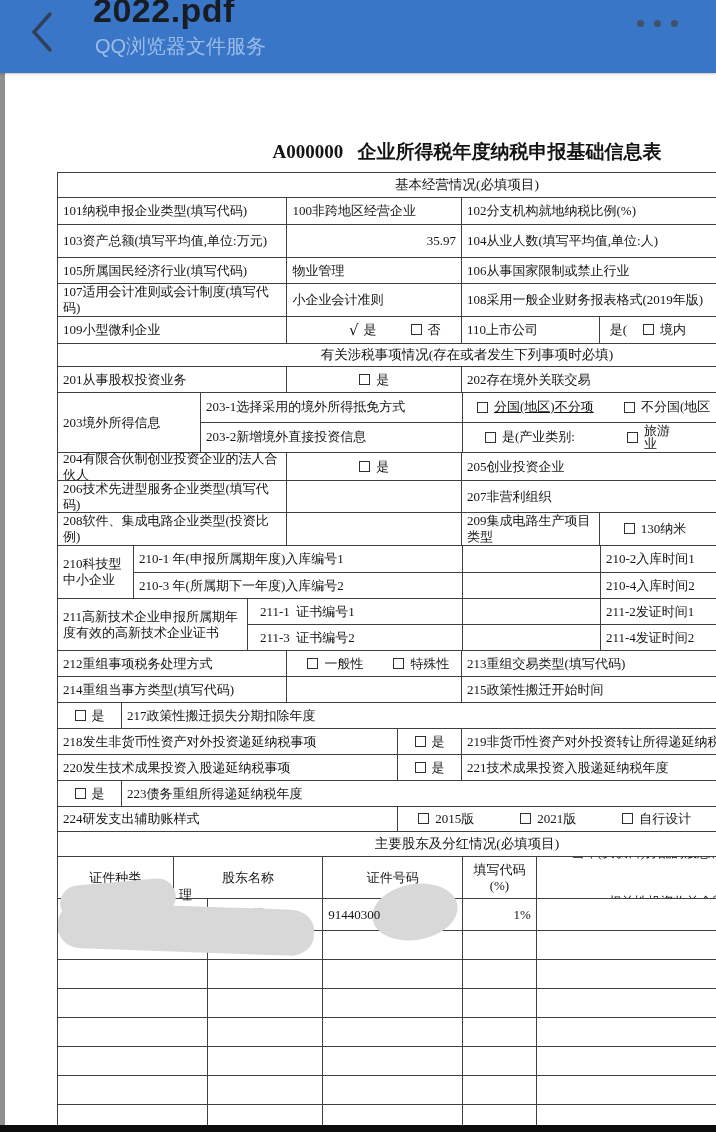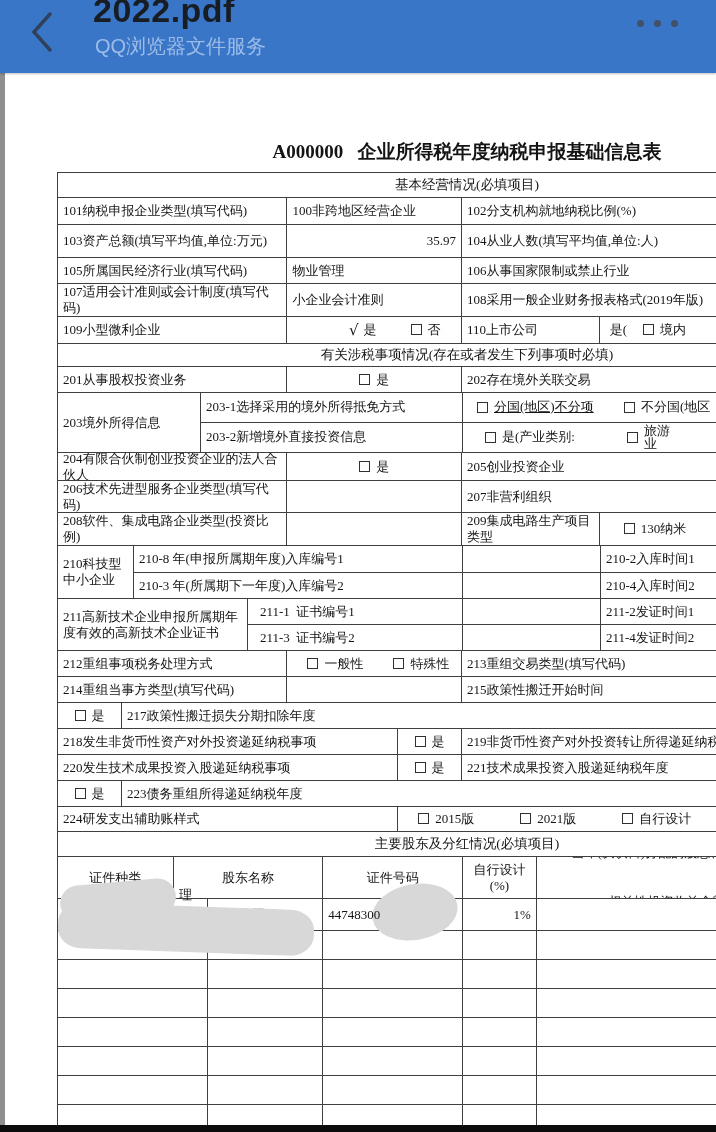--- a/index.html
+++ b/index.html
@@ -160,21 +160,21 @@
       <div class="td" style="width:138px">209集成电路生产项目类型</div>
       <div class="td nb" style="width:277px;padding-left:24px">
         <span class="opt"><span class="cb"></span><span>130纳米</span></span>
       </div>
     </div>
 
     <div class="tr" style="height:53px">
       <div class="td" style="width:76px">210科技型中小企业</div>
       <div class="group">
         <div class="tr" style="height:27px">
-          <div class="td" style="width:329px">210-8 年(申报所属期年度)入库编号1</div>
+          <div class="td" style="width:329px">210-1 年(申报所属期年度)入库编号1</div>
           <div class="td" style="width:138px"></div>
           <div class="td nb" style="flex:1">210-2入库时间1</div>
         </div>
         <div class="tr" style="flex:1">
           <div class="td" style="width:329px">210-3 年(所属期下一年度)入库编号2</div>
           <div class="td" style="width:138px"></div>
           <div class="td nb" style="flex:1">210-4入库时间2</div>
         </div>
       </div>
     </div>
@@ -247,33 +247,33 @@
     </div>
 
     <div class="tr" style="height:25px">
         <div class="td c nb sec" style="width:820px">主要股东及分红情况(必填项目)</div>
       </div>
 
     <div class="tr" style="height:42px">
       <div class="td c" style="width:116px">证件种类</div>
       <div class="td c" style="width:150px">股东名称</div>
       <div class="td c" style="width:140px">证件号码</div>
-      <div class="td c" style="width:74px;padding:1px 2px">自行设计(%)</div>
+      <div class="td c" style="width:74px;padding:1px 2px">填写代码(%)</div>
       <div class="td nb" style="width:340px">
         <div class="hdr5">
           <div>当年(决议日)分配的股息、红利等</div>
           <div>权益性投资收益金额</div>
         </div>
       </div>
     </div>
 
     <div class="tr" style="height:32px">
       <div class="td" style="width:150px"></div>
       <div class="td" style="width:116px">营业执照</div>
-      <div class="td" style="width:140px"><span class="z3">44748300</span></div>
+      <div class="td" style="width:140px"><span class="z3">91440300</span></div>
       <div class="td r" style="width:74px">1%</div>
       <div class="td nb" style="width:340px"></div>
     </div>
 
     <div class="tr" style="height:29px">
         <div class="td" style="width:150px"></div>
         <div class="td" style="width:116px"></div>
         <div class="td" style="width:140px"></div>
         <div class="td" style="width:74px"></div>
         <div class="td nb" style="width:340px"></div>

